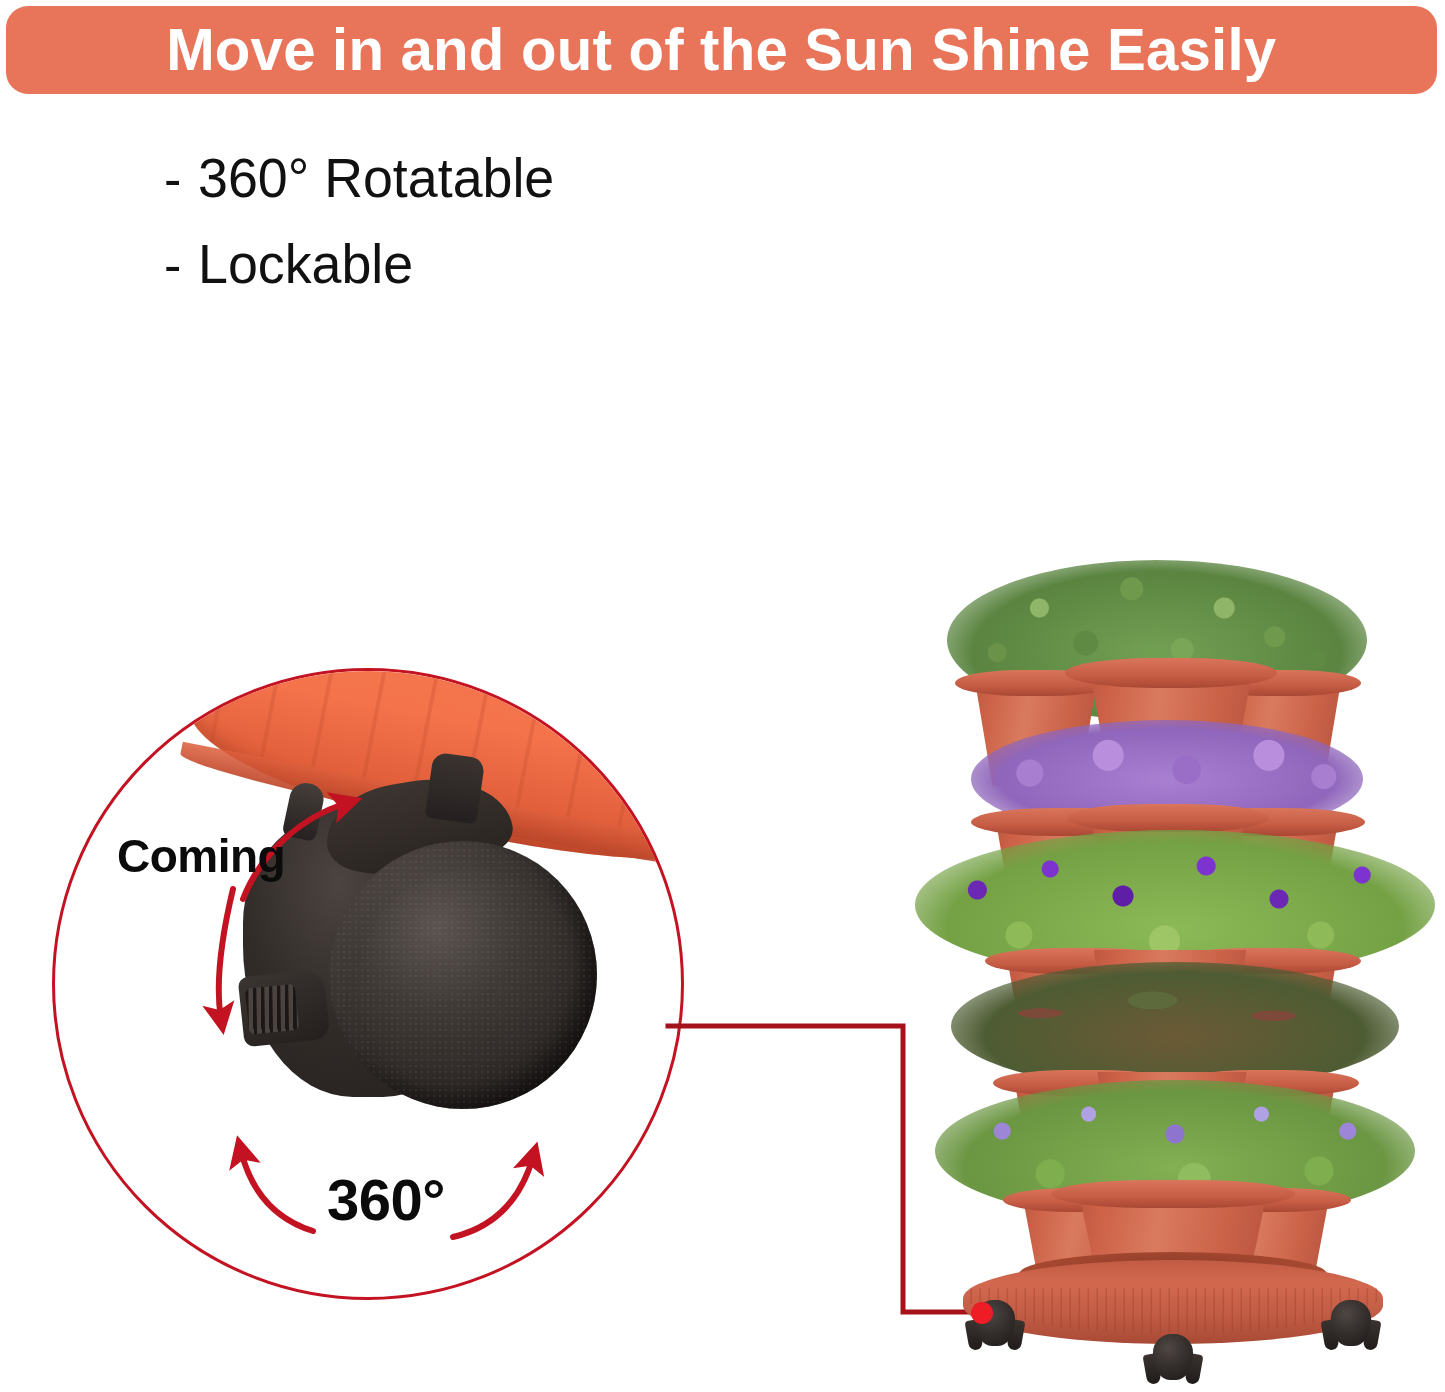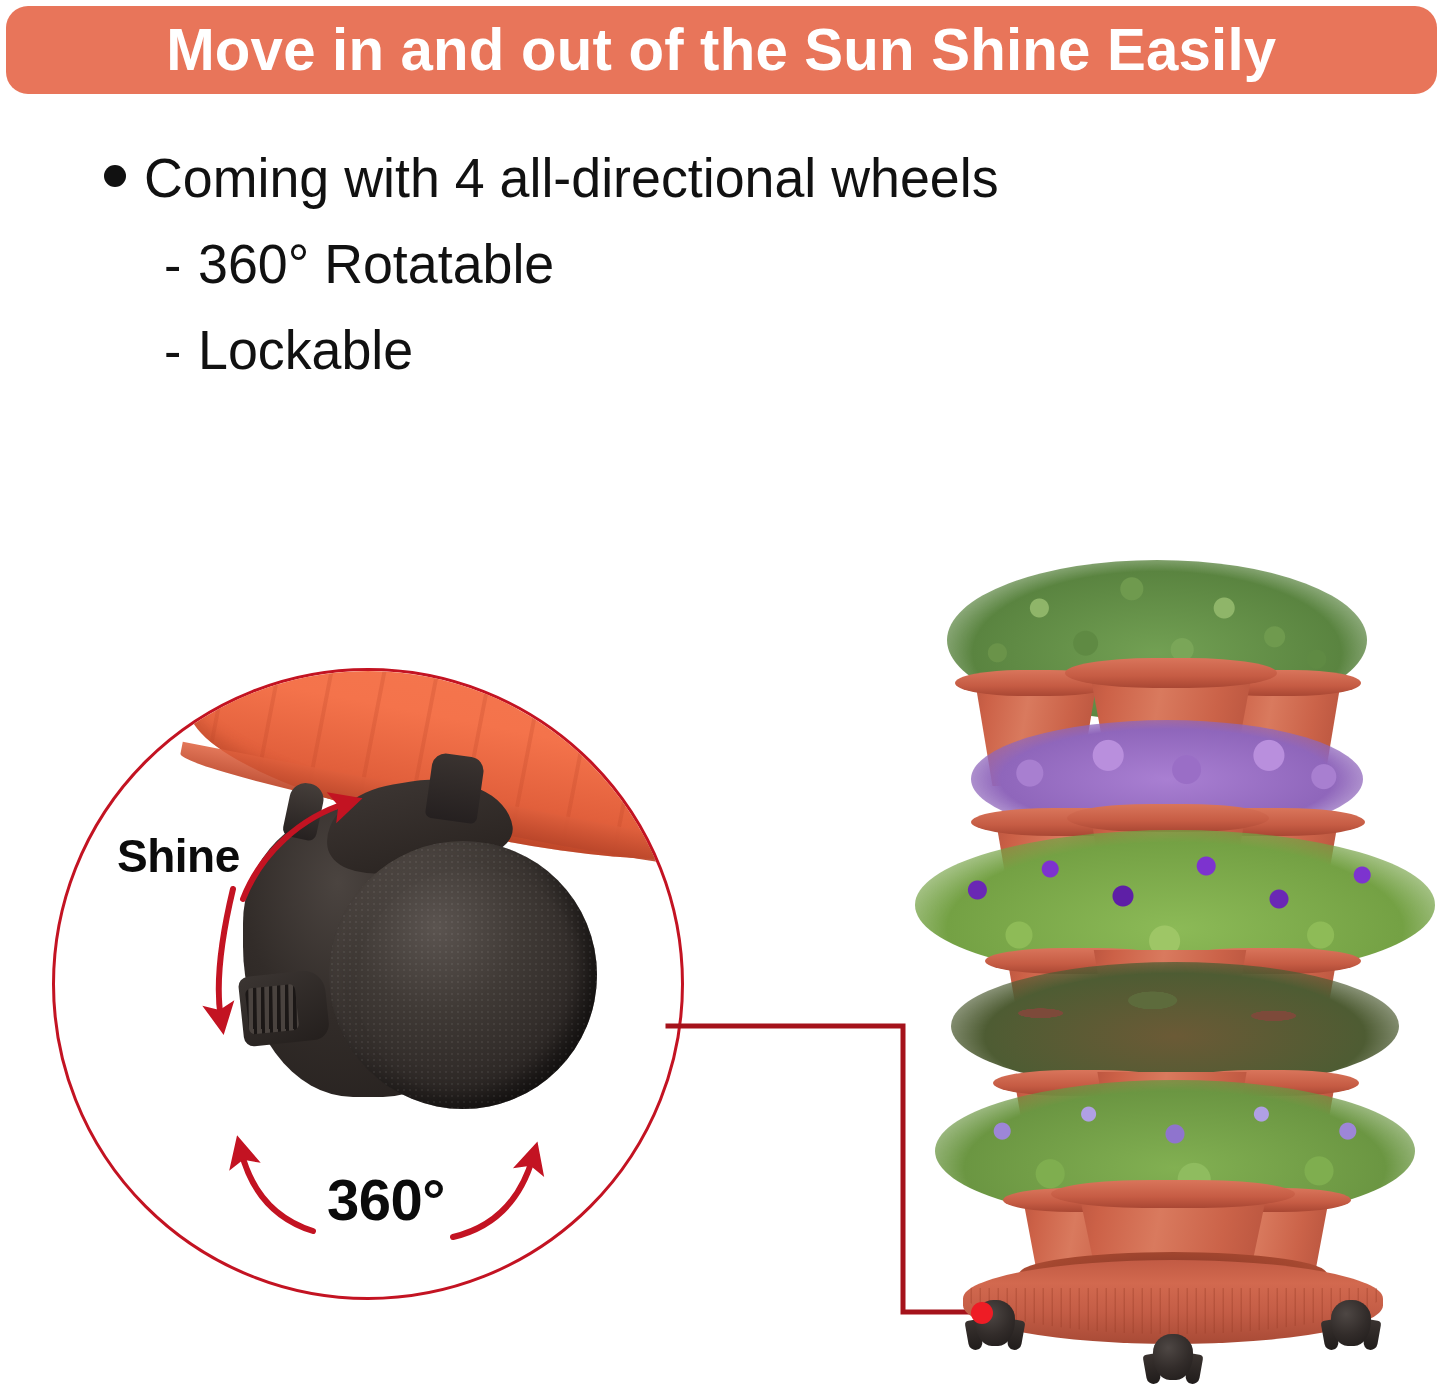--- a/index.html
+++ b/index.html
@@ -453,24 +453,20 @@
 <body>
 
 <div id="page">
 
   <div id="header-banner">
     <div id="header-title">Move in and out of the Sun Shine Easily</div>
   </div>
 
   <div id="feature-list">
 
-    <div class="feature-row">
-      <span class="bullet-dot"></span>
-      <span class="feature-text">Coming with 4 all-directional wheels</span>
-    </div>
 
     <div class="feature-row sub">
       <span class="bullet-dash">-</span>
       <span class="feature-text">360° Rotatable</span>
     </div>
 
     <div class="feature-row sub">
       <span class="bullet-dash">-</span>
       <span class="feature-text">Lockable</span>
     </div>
@@ -514,21 +510,21 @@
 
         <path d="M 188 228 C 206 182 246 146 292 132" stroke="#c31322" stroke-width="6" fill="none" stroke-linecap="round" marker-end="url(#ah)"></path>
 
         <path d="M 178 218 C 166 268 160 312 166 348" stroke="#c31322" stroke-width="6" fill="none" stroke-linecap="round" marker-end="url(#ah)"></path>
 
         <path d="M 258 560 C 220 548 196 520 186 480" stroke="#c31322" stroke-width="6" fill="none" stroke-linecap="round" marker-end="url(#ah)"></path>
 
         <path d="M 398 566 C 440 556 466 528 478 486" stroke="#c31322" stroke-width="6" fill="none" stroke-linecap="round" marker-end="url(#ah)"></path>
       </svg>
 
-      <div id="locked-label">Shine</div>
+      <div id="locked-label">Coming</div>
       <div id="rotation-label">360°</div>
     </div>
 
   </div>
 
   <svg id="connector-line" viewBox="0 0 350 345">
     <path d="M 8 26 L 243 26 L 243 312 L 320 312" stroke="#a5121b" stroke-width="5" fill="none" stroke-linejoin="miter" stroke-linecap="square"></path>
   </svg>
 
   <div id="planter-tower">

